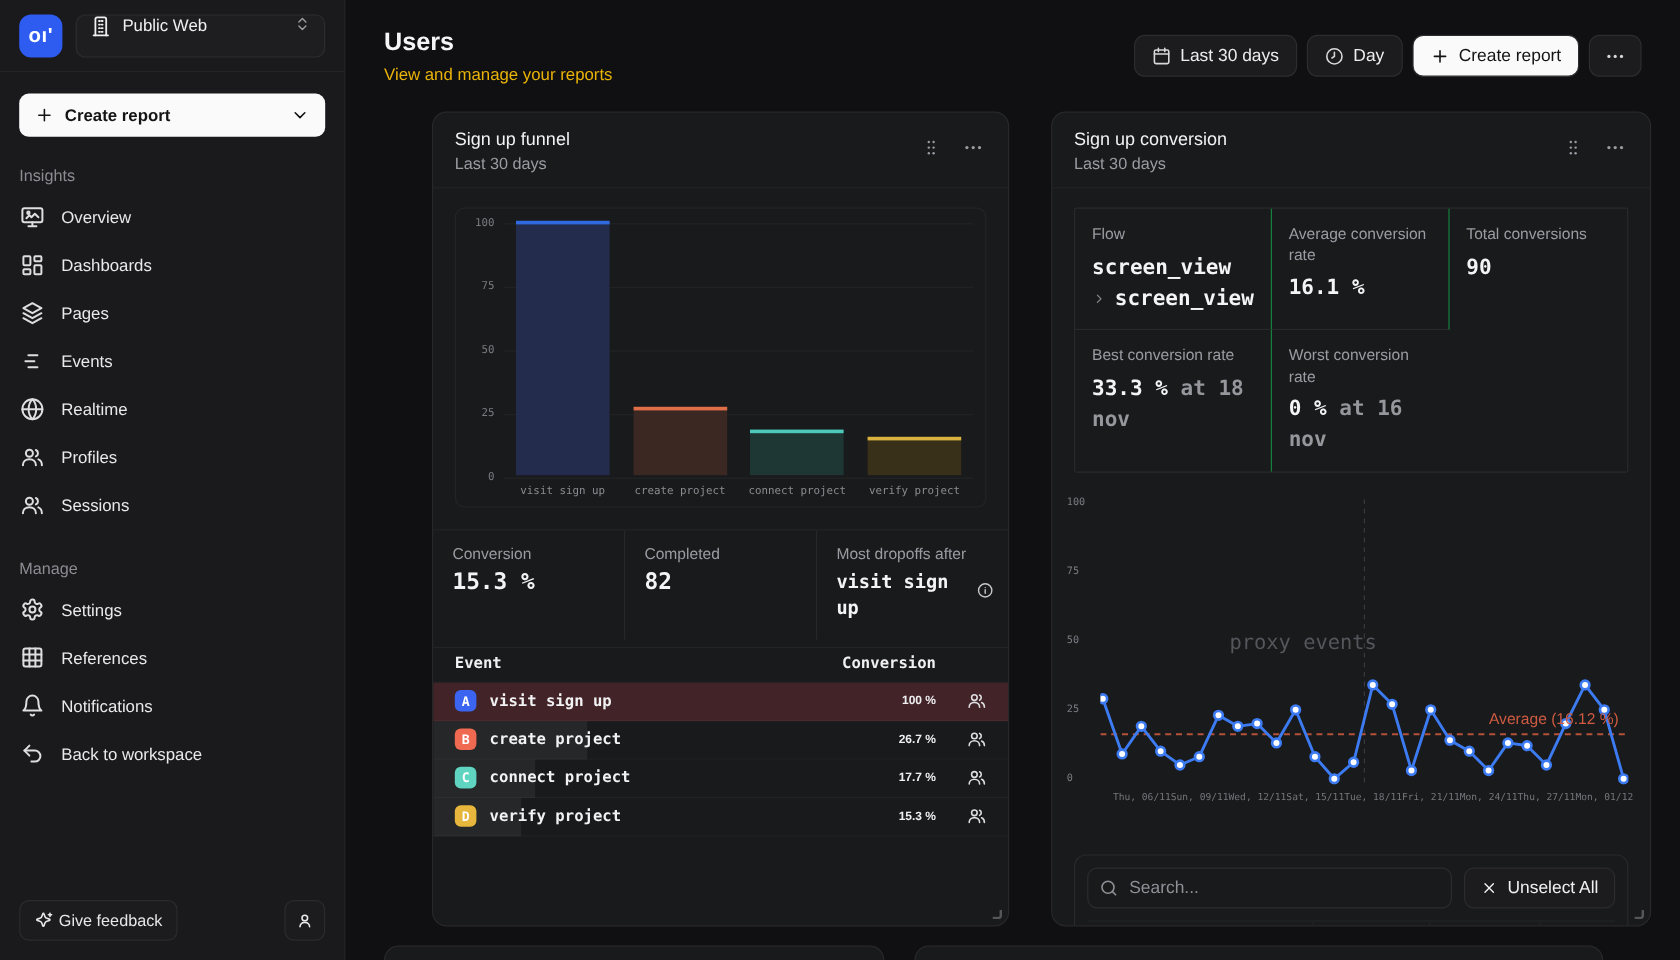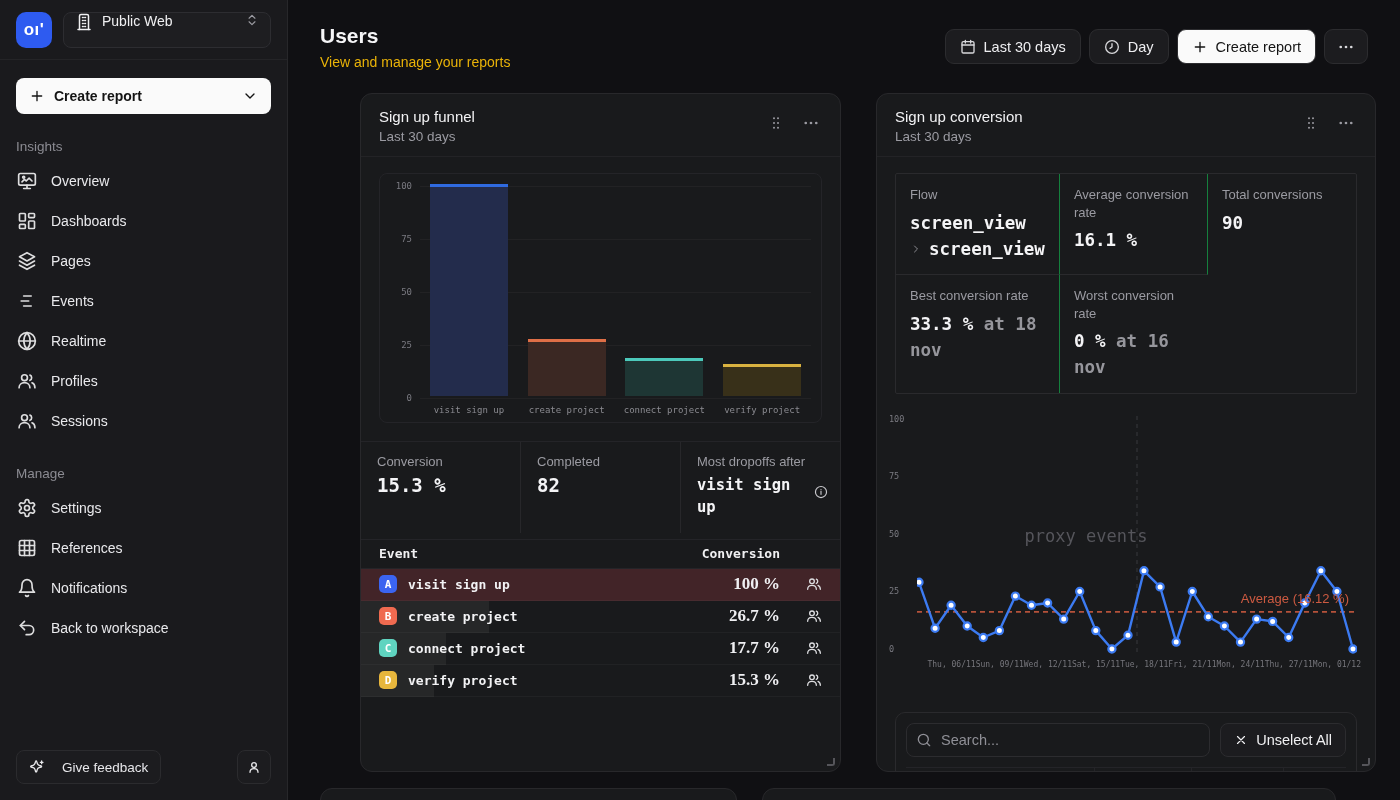--- a/index.html
+++ b/index.html
@@ -24,21 +24,21 @@
   .create-btn { margin:18px 16px 0; height:36px; width:calc(100% - 32px); display:flex; align-items:center;
     gap:9px; padding:0 13px; background:#fafafa; color:#141414; border:none; border-radius:8px;
     font-size:14px; font-weight:600; }
   .create-btn .tail { margin-left:auto; }
   .sb-label { margin:25px 16px 7px; color:#8b8b92; font-size:13.5px; }
   .nav-item { display:flex; align-items:center; gap:14px; width:100%; height:40px; padding:0 17px;
     background:none; border:none; color:#e9e9ec; font-size:14px; text-align:left; }
   .nav-item .nav-ic { color:#dededf; }
   .sb-footer { margin-top:auto; display:flex; align-items:center; justify-content:space-between;
     padding:14px 16px 16px; }
-  .ghost-btn { display:flex; align-items:center; gap:17px; height:34px; padding:0 12px;
+  .ghost-btn { display:flex; align-items:center; gap:4px; height:34px; padding:0 12px;
     background:#1c1c1f; border:1px solid #2b2b2e; border-radius:8px; color:#e7e7ea; font-size:13.5px; }
   .ghost-btn.sq { width:34px; padding:0; justify-content:center; }
 
   
   .main { position:absolute; left:288px; top:0; right:0; bottom:0; background:#101013; }
   .page-header { position:absolute; left:32px; top:24px; }
   .page-title { font-size:21px; font-weight:700; color:#f5f5f7; }
   .page-sub { margin-top:6px; font-size:14px; color:#eab308; }
   .header-actions { position:absolute; top:29px; right:32px; display:flex; gap:8px; }
   .hbtn { height:35px; display:flex; align-items:center; gap:8px; padding:0 14px; background:#1c1c1f;
@@ -86,21 +86,21 @@
     border-top:1px solid #242428; border-bottom:1px solid #242428;
     font-family:"DejaVu Sans Mono", monospace; font-size:13px; font-weight:700; color:#f0f0f2; }
   .etable-head .h1 { flex:1; } .etable-head .sp { width:42px; }
   .ev-row { display:flex; align-items:center; height:32px; padding:0 18px;
     border-bottom:1px solid rgba(255,255,255,.035); }
   .ev-badge { width:18px; height:18px; border-radius:5px; display:flex; align-items:center;
     justify-content:center; font-size:11px; font-weight:700; color:#fff;
     font-family:"DejaVu Sans Mono", monospace; }
   .ev-name { flex:1; margin-left:11px; font-family:"DejaVu Sans Mono", monospace; font-size:13px;
     font-weight:700; color:#f2f2f4; }
-  .ev-val { font-family:Liberation Serif, serif; font-size:17px; font-weight:700; color:#efeff2; }
+  .ev-val { font-family:Liberation Sans, sans-serif; font-size:10px; font-weight:700; color:#efeff2; }
   .ev-ic { width:42px; display:flex; justify-content:flex-end; color:#dddde0; }
 
   
   .sgrid { margin:16px 18px 0; border:1px solid #2a2a2d; border-radius:2px; display:grid;
     grid-template-columns:1fr 1fr 1fr; }
   .sg-cell { padding:12px 14px; min-height:99px; }
   .sg-cell.br { border-right:1px solid #15803d; }
   .sg-cell.bb { border-bottom:1px solid #2a2a2d; }
   .sg-label { font-size:13px; color:#9b9ba2; line-height:1.35; }
   .sg-value { margin-top:6px; font-family:"DejaVu Sans Mono", monospace; font-size:17.5px;

